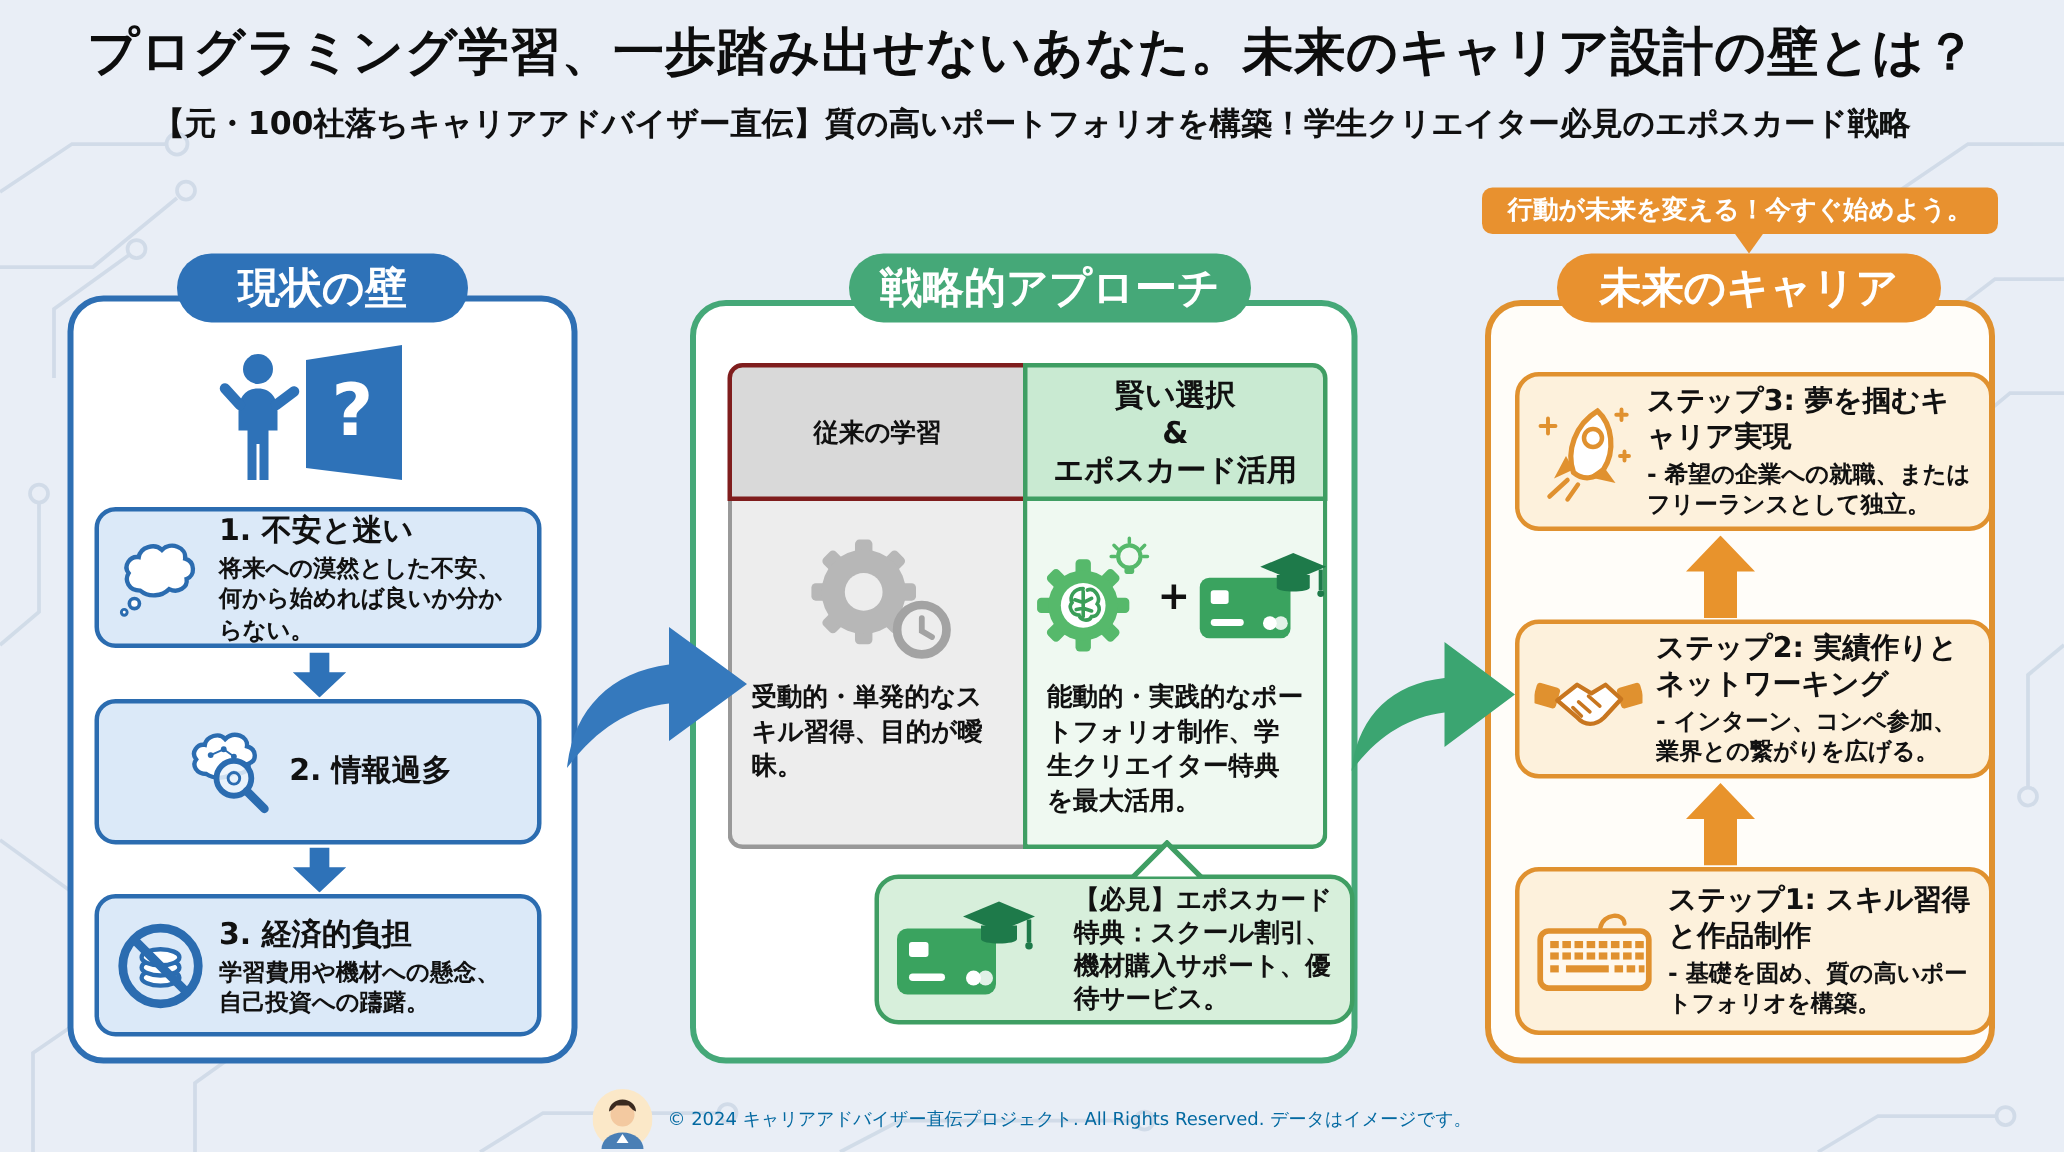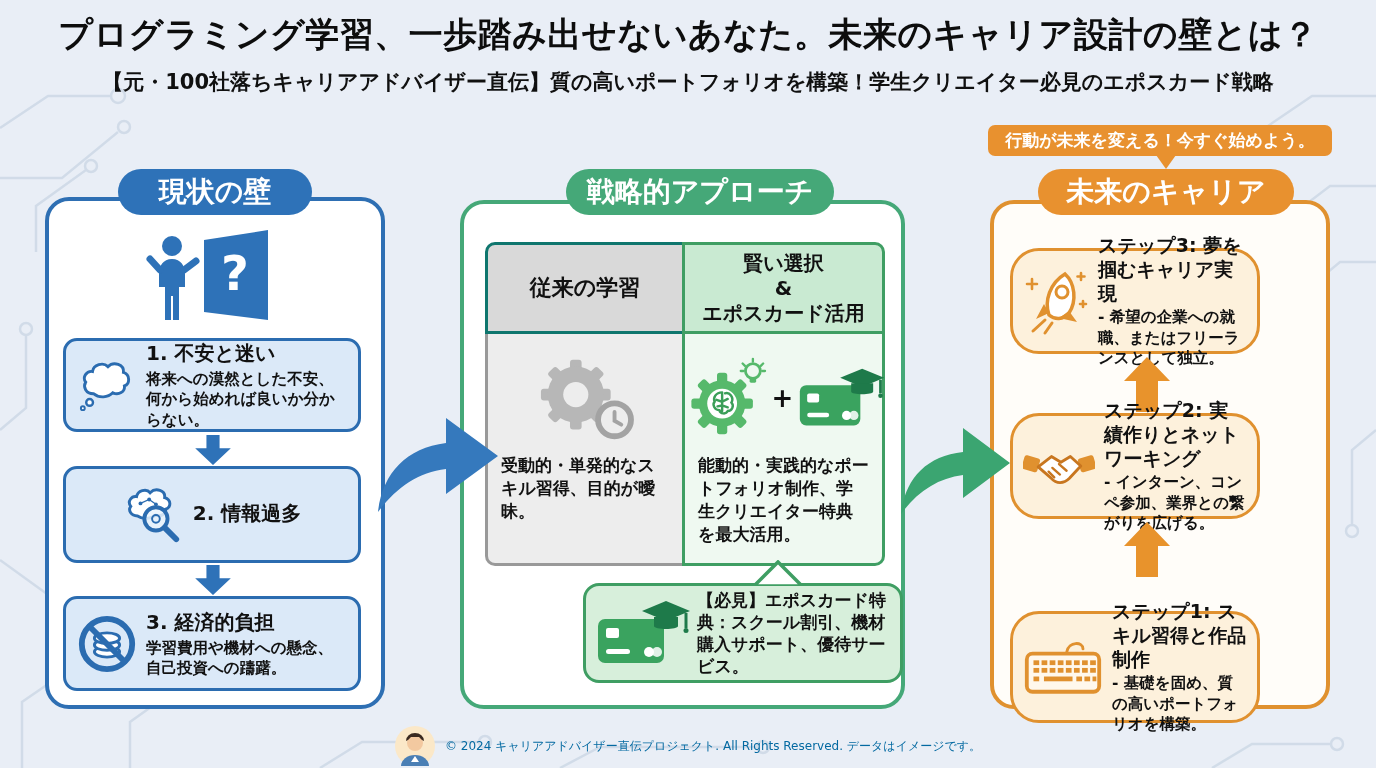--- a/index.html
+++ b/index.html
@@ -75,22 +75,22 @@
   
   .swoosh { position:absolute; z-index:5; }
   .swoosh-blue  { left:372px; top:388px; }
   .swoosh-green { left:896px; top:402px; }
 
   
   .vs-table { position:absolute; left:21px; top:38px; width:400px; height:324px; display:grid;
               grid-template-columns:200px 200px; grid-template-rows:92px 232px; }
   .cell { display:flex; flex-direction:column; align-items:center; justify-content:center; }
   .cell-old-h {
-    background:#d9d9d9; border:3px solid #0f766e; border-radius:10px 0 0 0;
-    font-size:22px; font-weight:bold; justify-content:center;
+    background:#d9d9d9; border:3px solid #7f1d1d; border-radius:10px 0 0 0;
+    font-size:17px; font-weight:bold; justify-content:center;
   }
   .cell-smart-h {
     background:#c9ead2; border:3px solid #3f9e63; border-radius:0 10px 0 0; margin-left:-3px;
     font-size:20px; font-weight:bold; white-space:pre-line; text-align:center; line-height:1.25;
   }
   .cell-old-b {
     background:#ededed; border:3px solid #999; border-top:none; border-radius:0 0 0 10px;
     justify-content:flex-start; padding-top:14px;
   }
   .cell-smart-b {
@@ -98,38 +98,38 @@
     margin-left:-3px; justify-content:flex-start; padding-top:14px;
   }
   .cell-iconzone { height:100px; display:flex; align-items:center; justify-content:center; gap:5px; }
   .cell-text { font-size:17px; font-weight:bold; line-height:1.35; text-align:left; padding:6px 13px 0 13px; }
   .plus-sign { font-size:26px; font-weight:bold; color:#111; }
 
   
   .callout {
     position:absolute; left:119px; top:379px; width:320px; height:100px;
     background:#d7efdb; border:3px solid #3f9e63; border-radius:16px;
-    display:flex; align-items:center; gap:5px; padding:8px 10px;
+    display:flex; align-items:center; gap:24px; padding:8px 10px;
   }
   .callout-tail { position:absolute; left:166px; top:-26px; }
   .callout .cicon { flex:0 0 96px; display:flex; justify-content:center; }
   .callout p { font-size:17px; font-weight:bold; line-height:1.3; }
 
   
   .sbox {
-    position:absolute; left:16px; width:250px;
-    background:#fdf1dc; border:3px solid #e0912f; border-radius:29px;
+    position:absolute; left:16px; width:319px;
+    background:#fdf1dc; border:3px solid #e0912f; border-radius:16px;
     display:flex; align-items:center; gap:9px; padding:8px 10px;
   }
   .sbox .sicon { flex:0 0 66px; display:flex; justify-content:center; }
   .sbox h4 { font-size:19px; font-weight:bold; line-height:1.25; margin-bottom:2px; }
   .sbox p  { font-size:15.5px; font-weight:bold; line-height:1.3; }
   .sbox-3 { top:44px;  height:106px; }
   .sbox-2 { top:209px; height:106px; }
-  .sbox-1 { top:374px; height:112px;margin-top:33px; }
+  .sbox-1 { top:374px; height:112px; }
   .up-arrow { position:absolute; left:130px; }
   .up-arrow-a { top:153px; }
   .up-arrow-b { top:318px; }
 
   
   .footer {
     position:absolute; left:0; top:724px; width:100%; height:44px;
     display:flex; align-items:center; justify-content:center; gap:10px; z-index:3;
   }
   .footer p { font-size:12px; color:#0369a1; }

